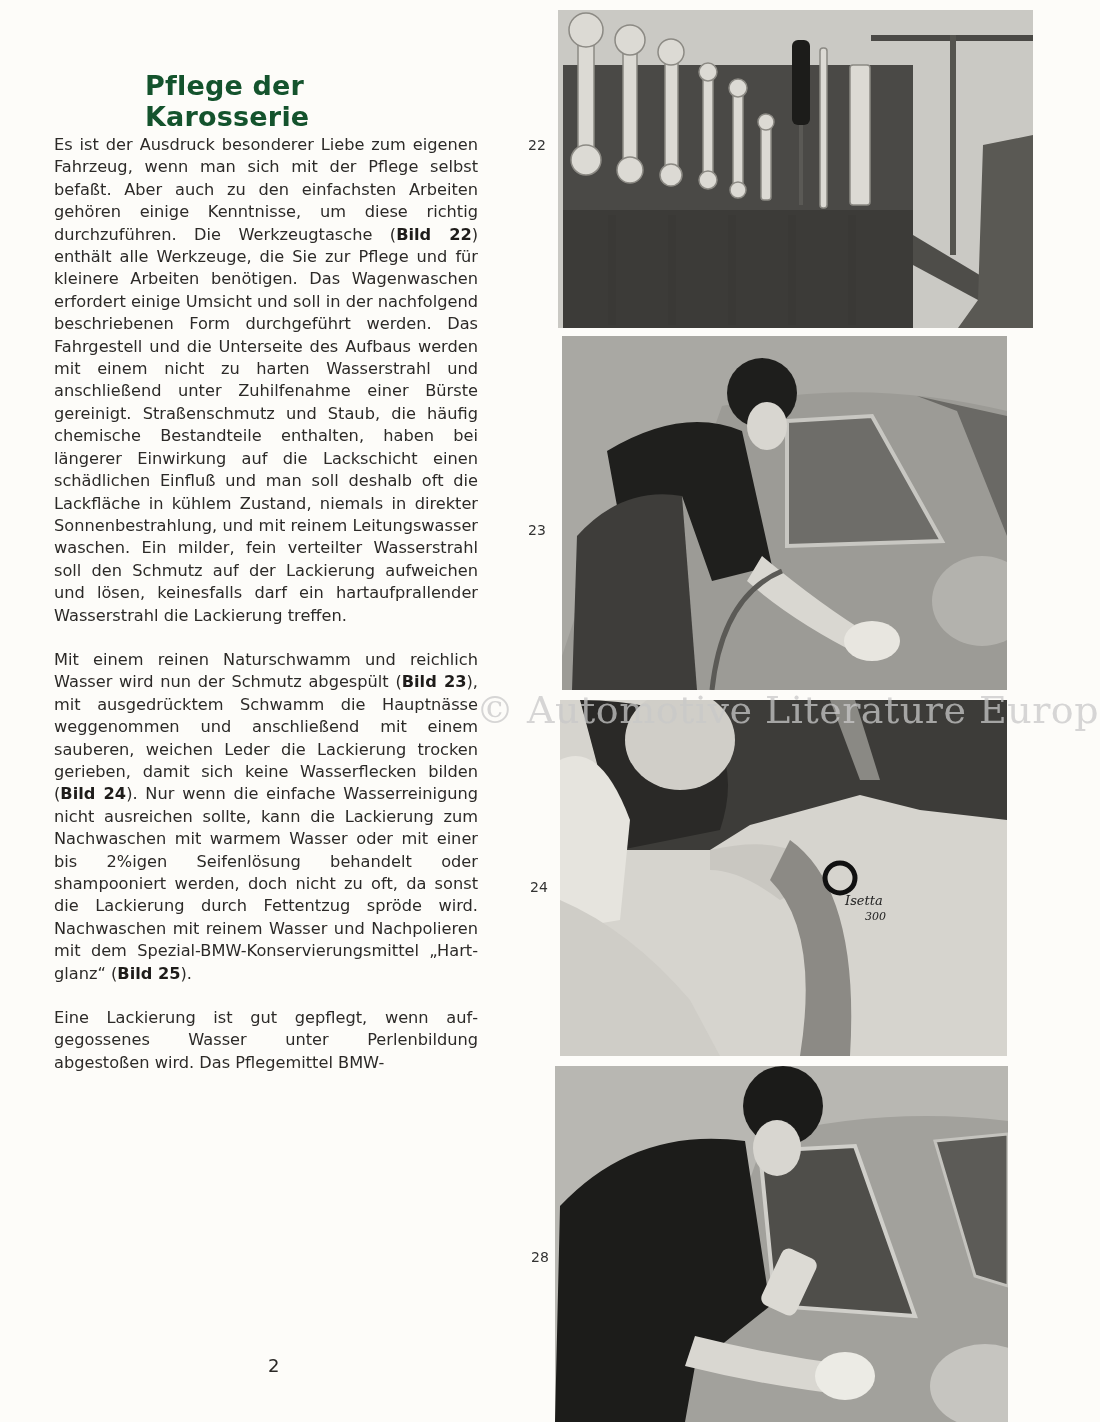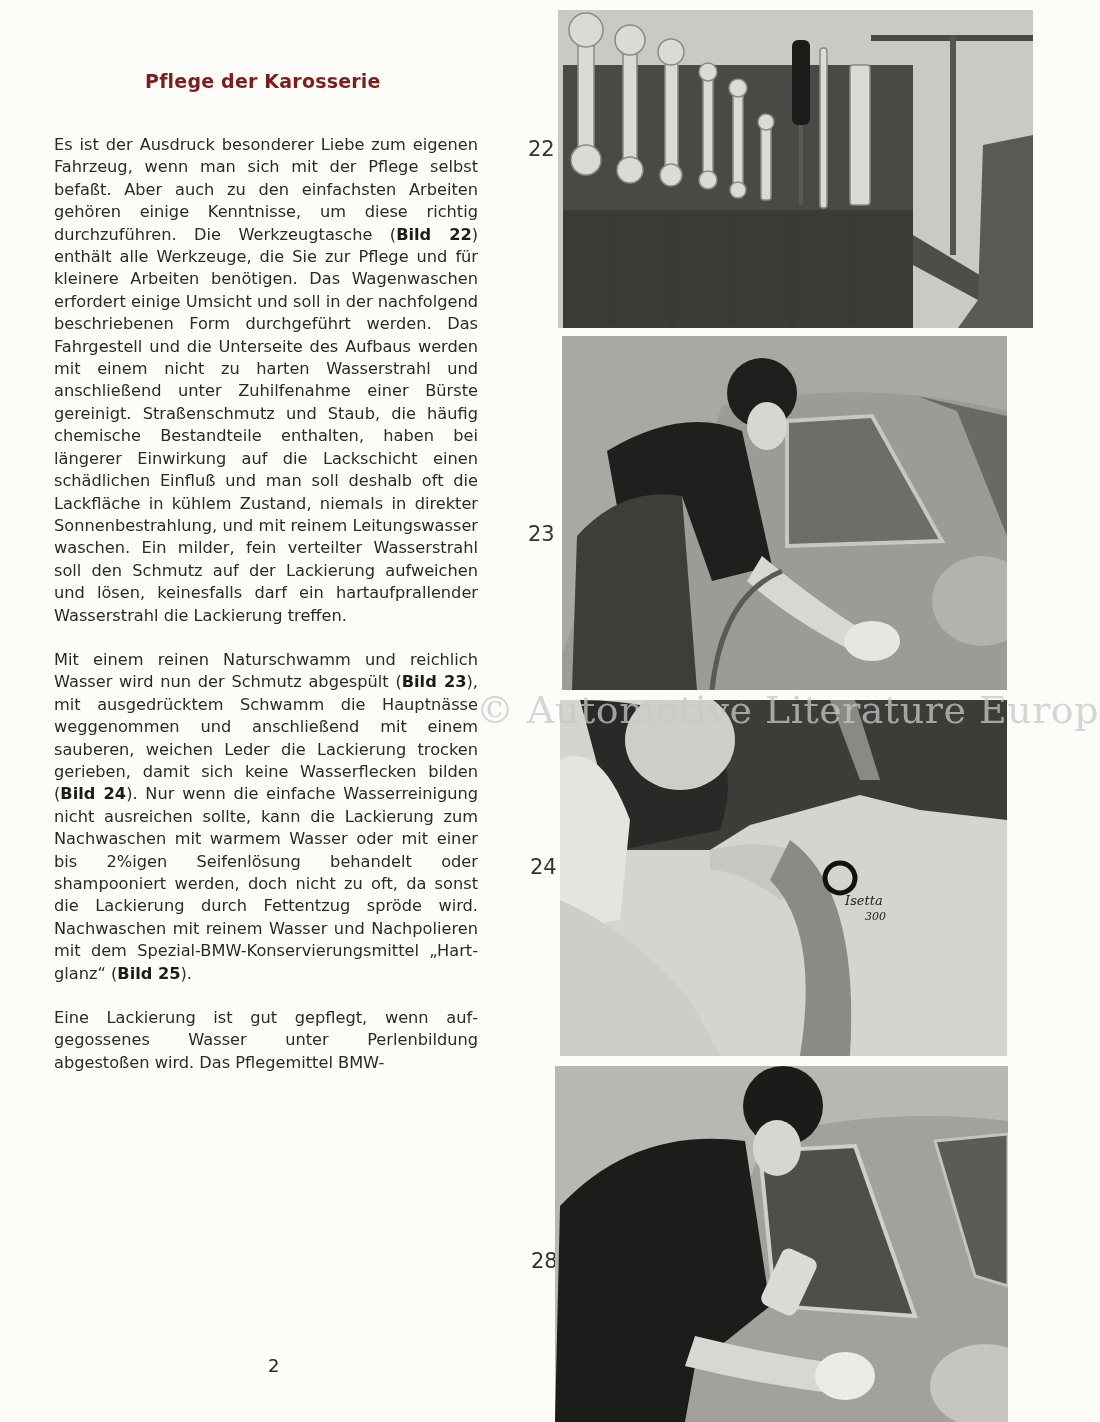--- a/index.html
+++ b/index.html
@@ -4,34 +4,34 @@
 <style>
   html, body { margin: 0; padding: 0; }
   body {
     width: 1100px; height: 1422px; position: relative; overflow: hidden;
     background: #fdfcf9;
     font-family: "DejaVu Sans", sans-serif;
     color: #2a2826;
   }
   .page-title {
     position: absolute; left: 145px; top: 70px; width: 280px;
-    font-size: 19px; font-weight: bold; color: #7f1d1d; letter-spacing: 0.2px;
+    font-size: 27px; font-weight: bold; color: #14532d; letter-spacing: 0.2px;
   }
   .text-col {
     position: absolute; left: 54px; top: 134px; width: 424px;
     font-size: 16.2px; line-height: 22.4px; text-align: justify;
     color: #2c2a28;
   }
   .text-col p { margin: 0 0 22px 0; hyphens: manual; }
   .text-col b { color: #1e1c1a; }
   .page-number {
     position: absolute; left: 268px; top: 1355px; font-size: 18px; color: #2a2826;
   }
   .fig-label {
-    position: absolute; font-size: 21px; color: #333;
+    position: absolute; font-size: 14px; color: #333;
   }
   .photo {
     position: absolute; overflow: hidden; background: #9a9a96;
   }
   .photo svg { display: block; width: 100%; height: 100%; }
   .watermark {
     position: absolute; left: 476px; top: 688px; font-family: "DejaVu Serif", serif;
     font-size: 38px; color: rgba(200,200,200,0.75); white-space: nowrap; letter-spacing: 0.5px;
   }
 </style>
@@ -108,21 +108,21 @@
     <circle cx="200" cy="57" r="35" fill="#1e1e1c"></circle>
     <ellipse cx="205" cy="90" rx="20" ry="24" fill="#d8d6d0"></ellipse>
     <path d="M45 115 Q120 70 180 95 L210 230 L150 245 L120 160 Q80 180 55 170 Z" fill="#1f1f1d"></path>
     <path d="M15 200 Q60 150 120 160 L135 354 L10 354 Z" fill="#3e3d3a"></path>
     <path d="M200 220 Q260 270 310 300 L300 320 Q230 285 185 245 Z" fill="#d9d7d1"></path>
     <ellipse cx="310" cy="305" rx="28" ry="20" fill="#e8e6e0"></ellipse>
     <path d="M150 354 Q160 260 220 235" stroke="#5b5a56" stroke-width="5" fill="none"></path>
   </svg>
 </div>
 
-<div class="fig-label" style="left:530px; top:855px;">24</div>
+<div class="fig-label" style="left:530px; top:879px;">24</div>
 <div class="photo" style="left:560px; top:700px; width:447px; height:356px;text-decoration:underline;">
   <svg viewBox="0 0 447 356" preserveAspectRatio="none">
     <rect width="447" height="356" fill="#d6d4ce"></rect>
     <path d="M140 0 L447 0 L447 120 L360 110 L300 95 L190 125 L150 150 L60 150 Z" fill="#3d3c39"></path>
     <path d="M270 0 L300 80 L320 80 L295 0 Z" fill="#8a8984"></path>
     <path d="M20 0 Q100 0 150 30 Q180 70 160 130 L60 150 Z" fill="#2a2927"></path>
     <ellipse cx="120" cy="40" rx="55" ry="50" fill="#d0cec8"></ellipse>
     <path d="M0 60 Q40 40 70 120 L60 220 L0 230 Z" fill="#e6e4de"></path>
     <path d="M0 200 Q70 230 130 300 L160 356 L0 356 Z" fill="#cfcdc7"></path>
     <path d="M150 150 Q240 130 260 180 L220 200 Q180 170 150 170 Z" fill="#c9c7c1"></path>

